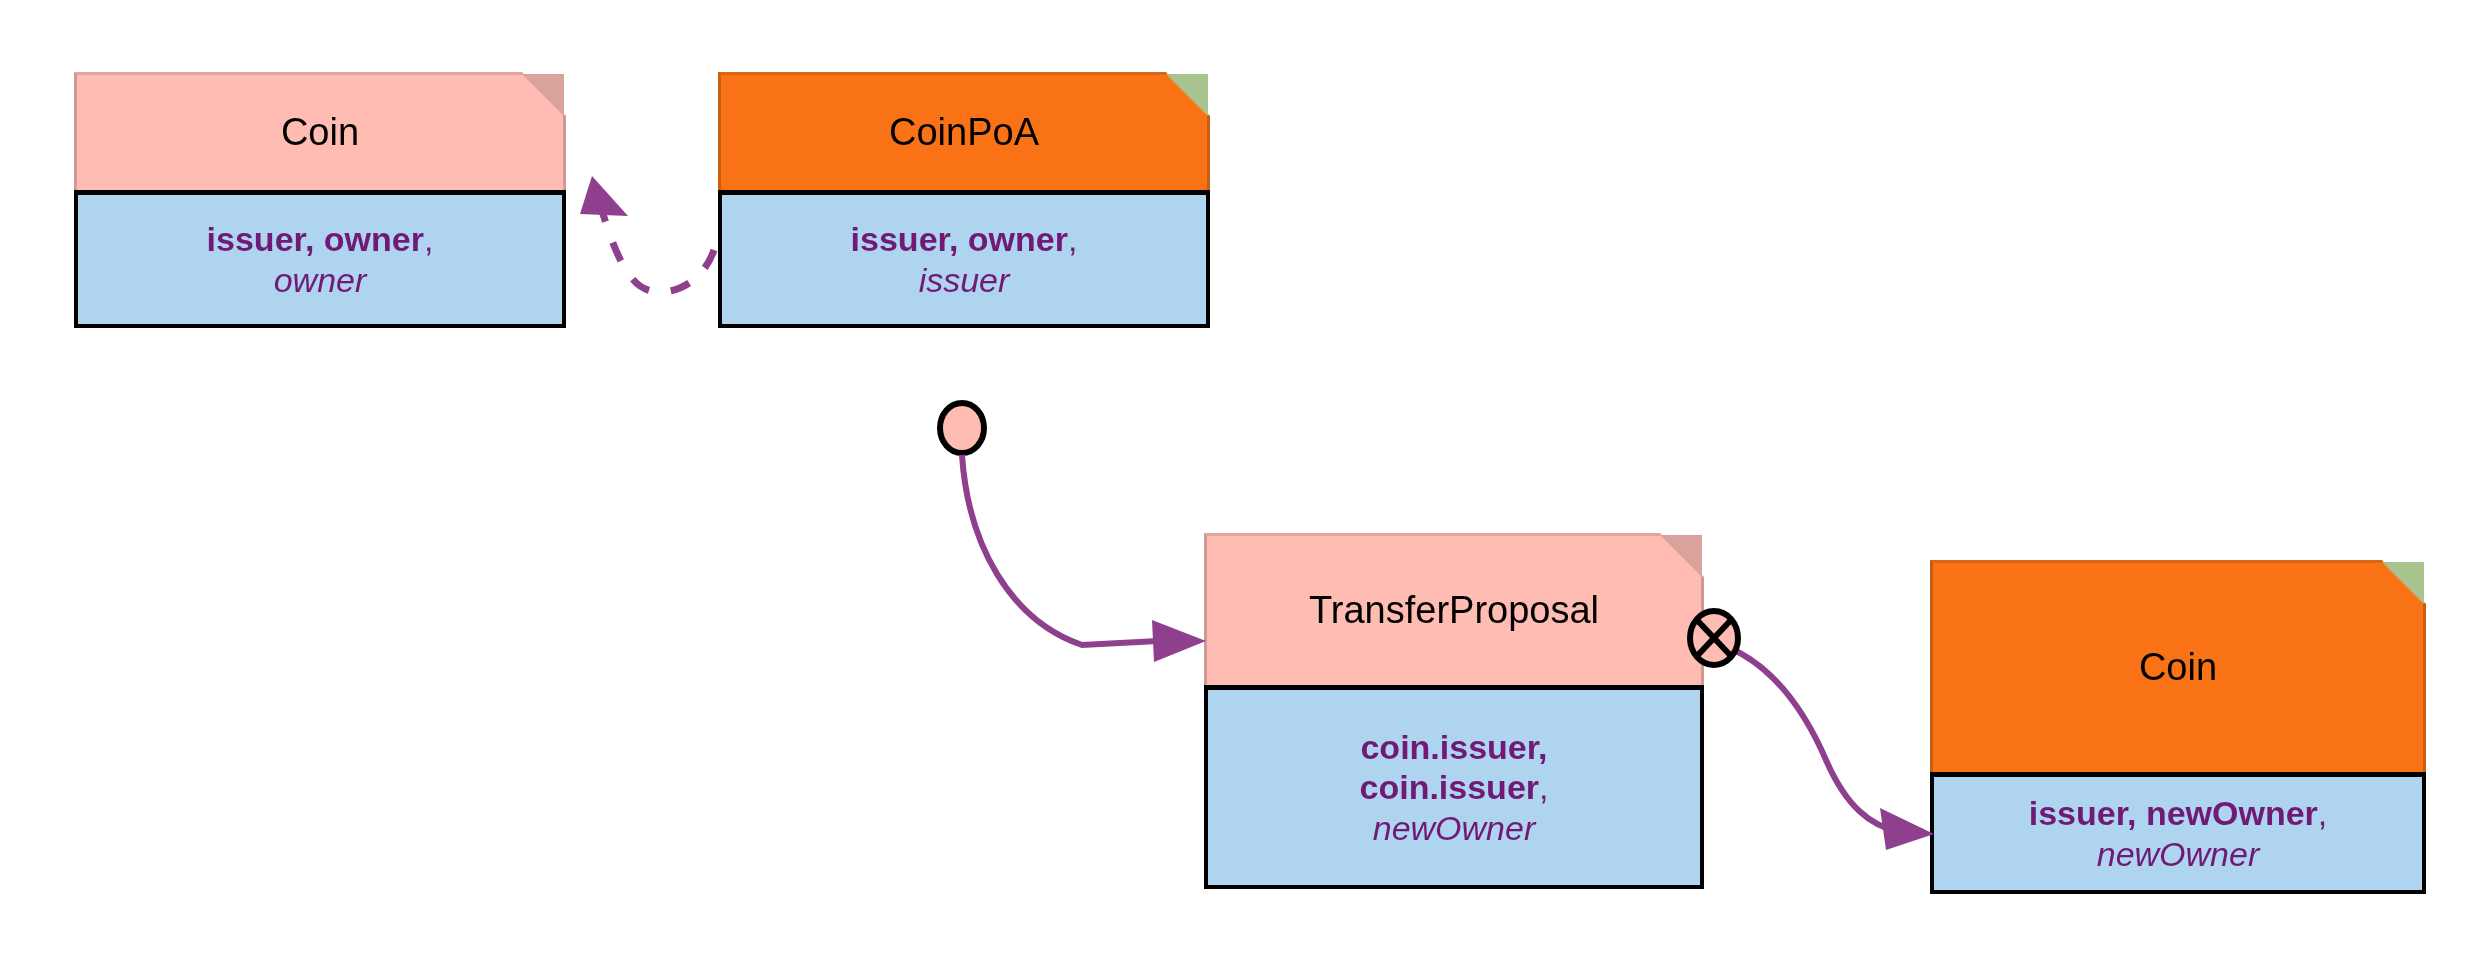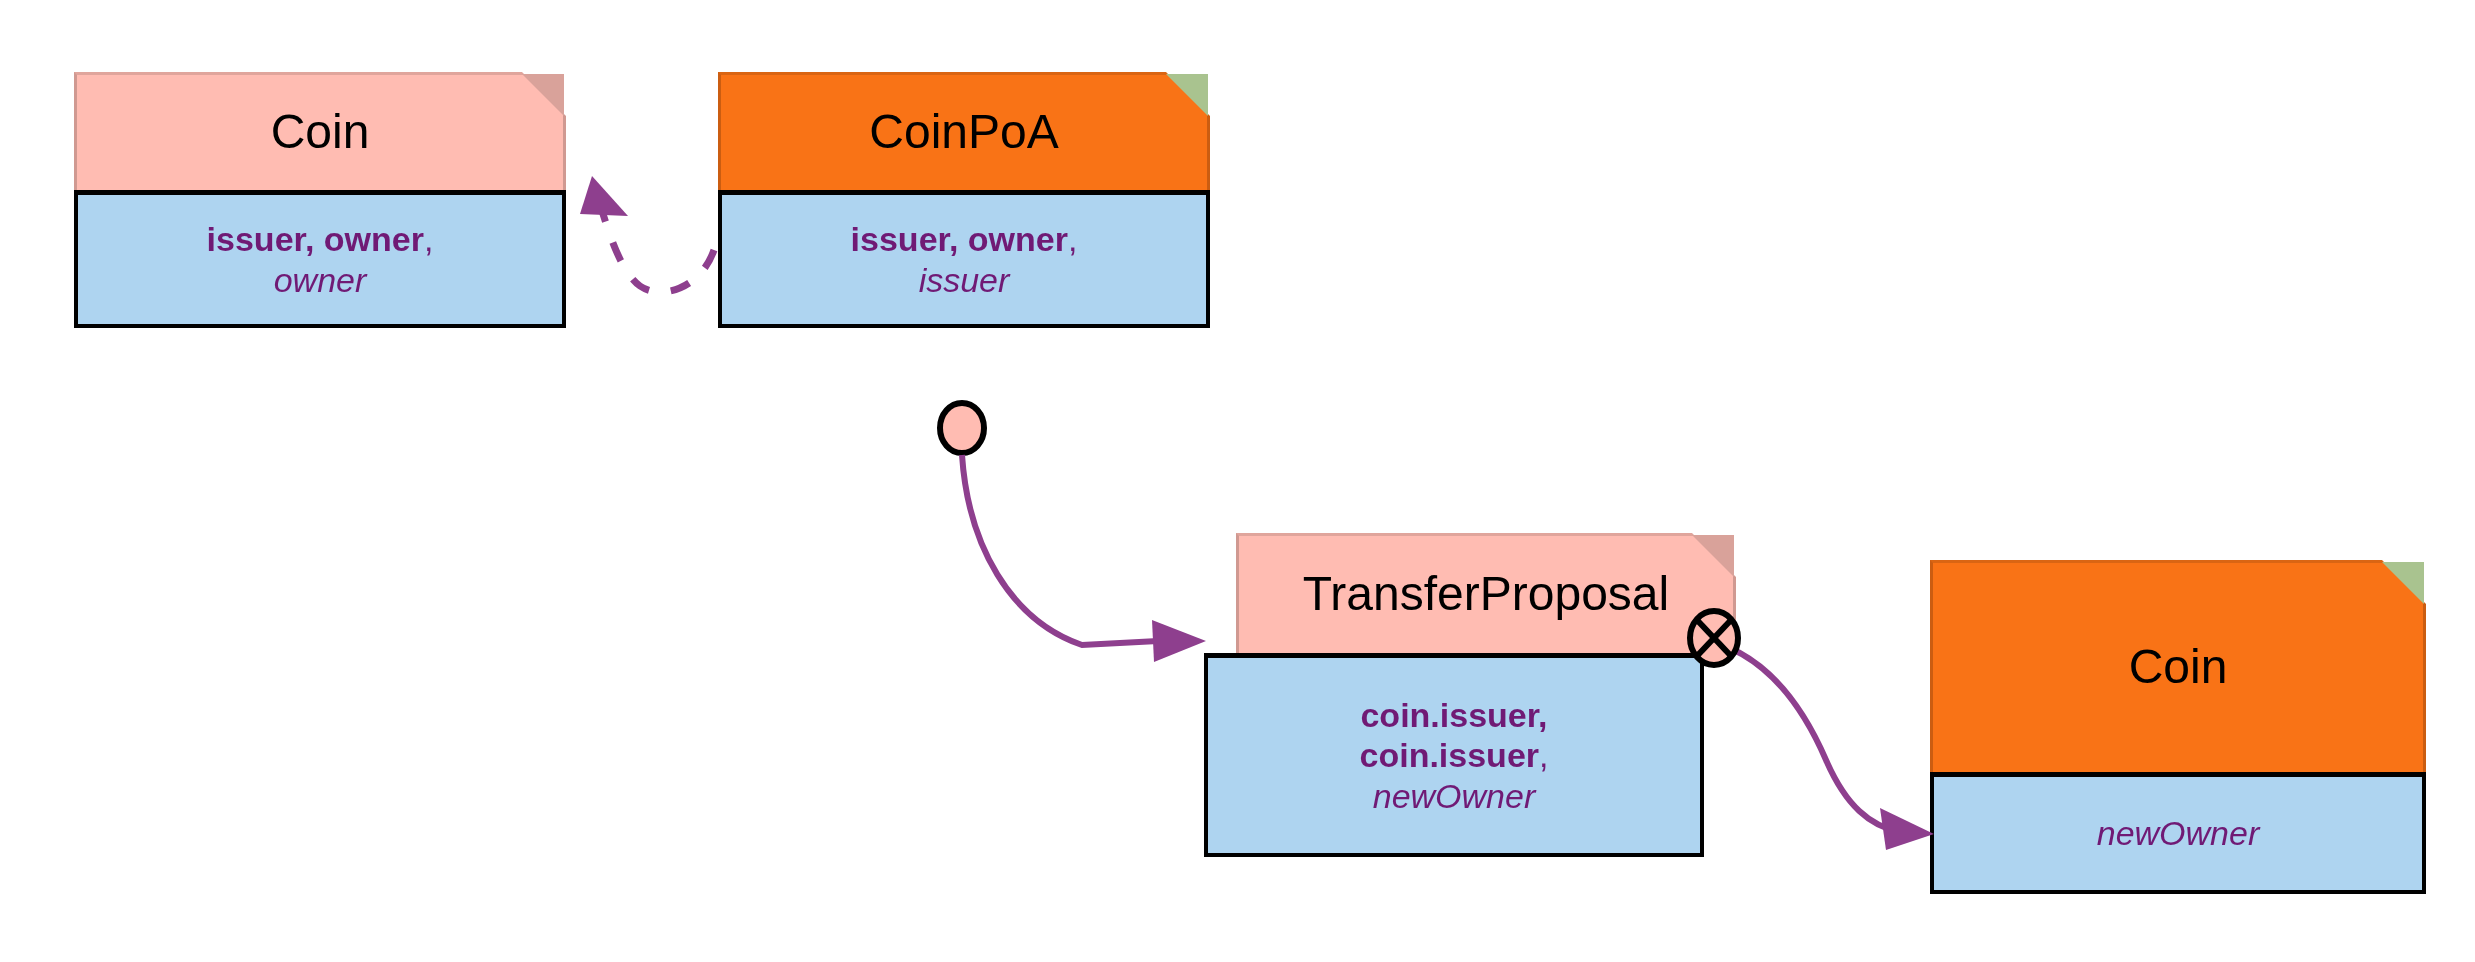--- a/index.html
+++ b/index.html
@@ -27,21 +27,21 @@
     box-sizing: border-box;
     width: 100%;
     display: flex;
     align-items: center;
     justify-content: center;
     border-left: 3px solid rgba(0,0,0,0.18);
     border-top: 3px solid rgba(0,0,0,0.12);
     border-right: 3px solid rgba(0,0,0,0.18);
   }
   .node-header .title {
-    font-size: 48px;
+    font-size: 38px;
     color: #000000;
     line-height: 1.1;
     text-align: center;
     white-space: nowrap;
     z-index: 3;
     position: relative;
   }
   
   .fold-notch {
     position: absolute;
@@ -153,21 +153,21 @@
       <div class="attr-line">
         <span class="attr-bold">issuer, owner</span><span>,</span>
       </div>
       <div class="attr-line">
         <span class="attr-ital">issuer</span>
       </div>
     </div>
   </div>
 
   <div class="node" style="left:1204px; top:533px; width:500px;">
-    <div class="node-header hdr-pink" style="height:120px;margin-left:32px;">
+    <div class="node-header hdr-pink" style="height:152px;">
       <span class="fold-notch"></span>
       <span class="fold-tri tri-pink"></span>
       <span class="title">TransferProposal</span>
     </div>
     <div class="node-body" style="height:204px;">
       <div class="attr-line">
         <span class="attr-bold">coin.issuer,</span><span></span>
       </div>
       <div class="attr-line">
         <span class="attr-bold">coin.issuer</span><span>,</span>
@@ -178,20 +178,23 @@
     </div>
   </div>
 
   <div class="node" style="left:1930px; top:560px; width:496px;">
     <div class="node-header hdr-green" style="height:212px;">
       <span class="fold-notch"></span>
       <span class="fold-tri tri-green"></span>
       <span class="title">Coin</span>
     </div>
     <div class="node-body" style="height:122px;">
+      <div class="attr-line">
+        <span class="attr-bold">issuer, newOwner</span><span>,</span>
+      </div>
       <div class="attr-line">
         <span class="attr-ital">newOwner</span>
       </div>
     </div>
   </div>
 
   <svg id="edges" viewBox="0 0 2475 962">
 
     <path class="edge-dashed" d="M 714,250 C 700,290 660,300 640,286 C 618,270 606,222 596,192"></path>
     <polygon class="arrow-head" points="592,176 628,216 580,214"></polygon>

